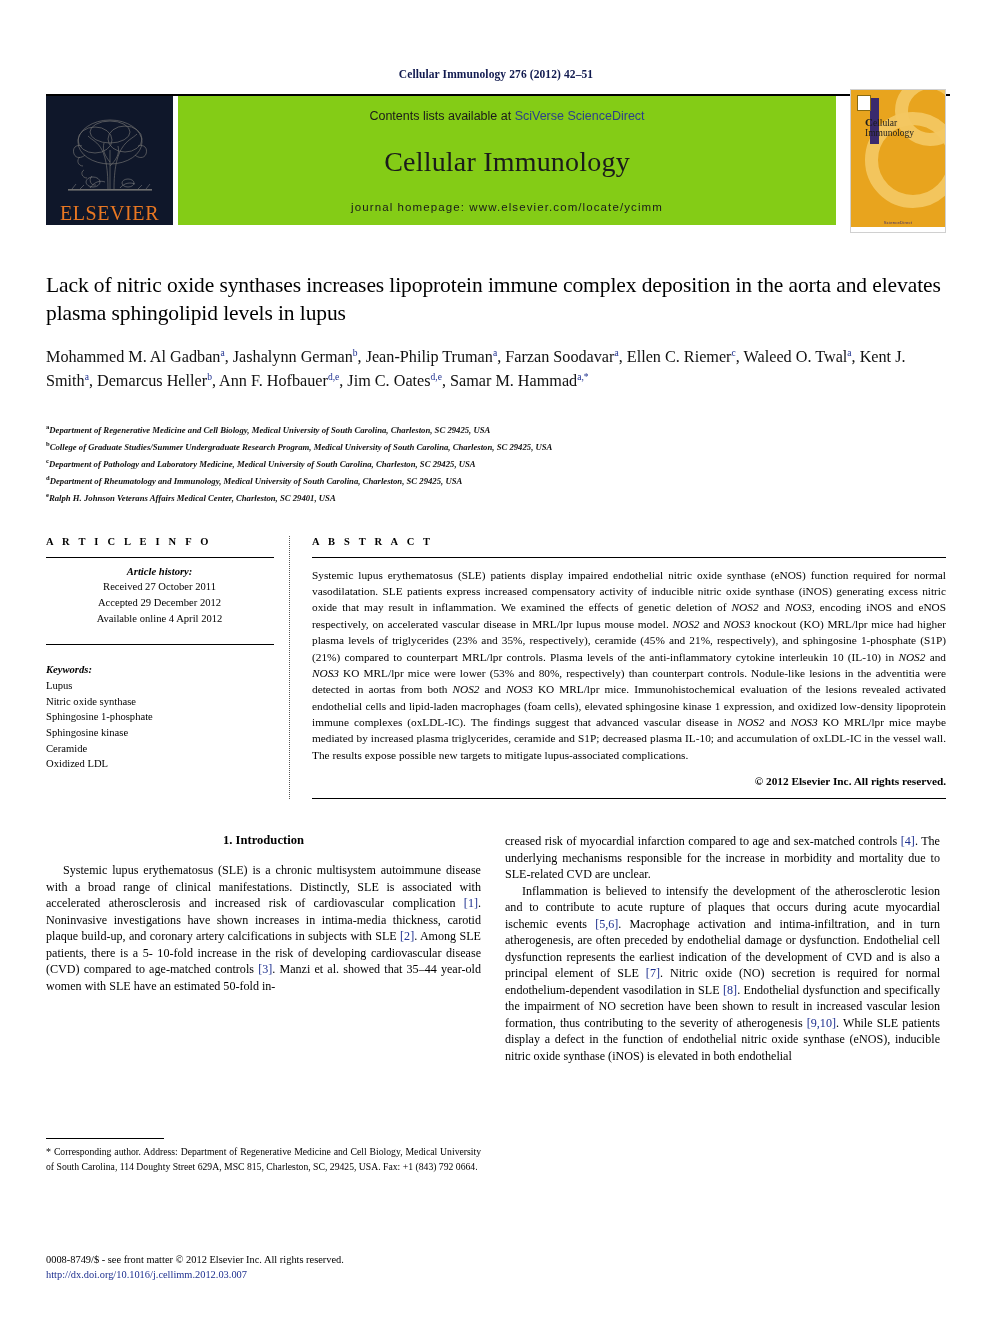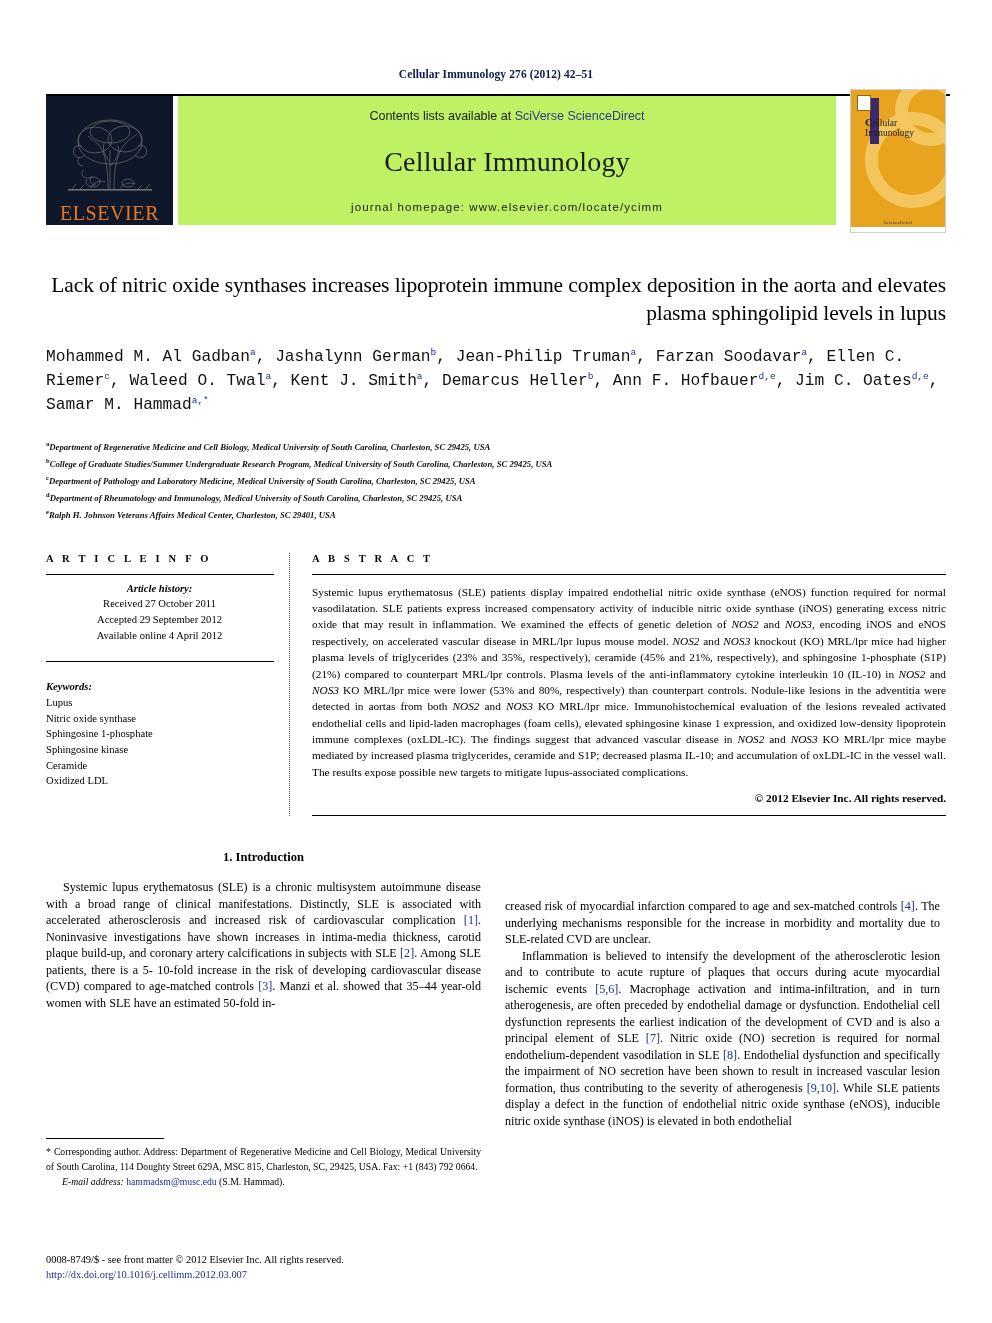--- a/index.html
+++ b/index.html
@@ -48,21 +48,21 @@
     font-family: "Liberation Serif", serif;
     font-size: 20px;
     letter-spacing: 0.6px;
     color: #E87722;
     font-weight: 400;
     line-height: 1;
     margin-top: 1px;
   }
   .mast-center {
     flex: 1 1 auto;
-    background: #bef264;
+    background: #84cc16;
     display: flex;
     flex-direction: column;
     align-items: center;
     justify-content: space-between;
     padding: 13px 10px 12px 10px;
     margin-left: 5px;
   }
   .contents-line {
     font-family: "Liberation Sans", sans-serif;
     font-size: 12.5px;
@@ -134,28 +134,27 @@
   
   .titleblock { margin: 46px 46px 0 46px; }
   h1.paper-title {
     font-family: "Liberation Serif", serif;
     font-size: 21.5px;
     font-weight: 400;
     line-height: 1.32;
     margin: 0 0 18px 0;
     color: #000;
     letter-spacing: -0.1px;
-    text-align: right;
   }
   .authors {
-    font-family: Liberation Mono, monospace;
+    font-family: Liberation Serif, serif;
     font-size: 16.2px;
     line-height: 1.47;
     color: #111;
-    margin-bottom: 20px;
+    margin-bottom: 28px;
   }
   .authors sup { font-size: 9.5px; color: #1d2f8f; vertical-align: super; }
   .affils {
     font-family: "Liberation Serif", serif;
     font-style: italic;
     font-size: 8.7px;
     line-height: 1.72;
     color: #111;
     font-weight: 600;
   }
@@ -232,21 +231,21 @@
     text-align: center;
   }
   p.bodytext {
     font-size: 12.1px;
     line-height: 1.365;
     text-align: justify;
     margin: 0;
     text-indent: 17px;
     hyphens: none;
   }
-  p.bodytext.cont { text-indent: 0; margin-top: 48px; }
+  p.bodytext.cont { text-indent: 0; }
   .ref { color: #1d2f8f; }
 
   
   .footnote {
     position: absolute;
     left: 46px;
     top: 1138px;
     width: 435px;
   }
   .fn-rule { border-top: 1.1px solid #000; width: 118px; margin-bottom: 5px; }
@@ -341,21 +340,21 @@
   </div>
 
   <div class="infoabs">
 
     <div class="col-info">
       <div class="sec-head">A R T I C L E   I N F O</div>
       <div class="rule info-rule"></div>
       <div class="history">
         <div class="lbl">Article history:</div>
         <div>Received 27 October 2011</div>
-        <div>Accepted 29 September 2012</div>
+        <div>Accepted 29 December 2012</div>
         <div>Available online 4 April 2012</div>
       </div>
       <div class="rule kw-rule"></div>
       <div class="keywords">
         <div class="lbl">Keywords:</div>
         <div>Lupus</div>
         <div>Nitric oxide synthase</div>
         <div>Sphingosine 1-phosphate</div>
         <div>Sphingosine kinase</div>
         <div>Ceramide</div>
@@ -379,25 +378,20 @@
     </div>
     <div class="bcol">
       <p class="bodytext cont">creased risk of myocardial infarction compared to age and sex-matched controls <span class="ref">[4]</span>. The underlying mechanisms responsible for the increase in morbidity and mortality due to SLE-related CVD are unclear.</p>
       <p class="bodytext">Inflammation is believed to intensify the development of the atherosclerotic lesion and to contribute to acute rupture of plaques that occurs during acute myocardial ischemic events <span class="ref">[5,6]</span>. Macrophage activation and intima-infiltration, and in turn atherogenesis, are often preceded by endothelial damage or dysfunction. Endothelial cell dysfunction represents the earliest indication of the development of CVD and is also a principal element of SLE <span class="ref">[7]</span>. Nitric oxide (NO) secretion is required for normal endothelium-dependent vasodilation in SLE <span class="ref">[8]</span>. Endothelial dysfunction and specifically the impairment of NO secretion have been shown to result in increased vascular lesion formation, thus contributing to the severity of atherogenesis <span class="ref">[9,10]</span>. While SLE patients display a defect in the function of endothelial nitric oxide synthase (eNOS), inducible nitric oxide synthase (iNOS) is elevated in both endothelial</p>
     </div>
   </div>
 
   <div class="footnote">
     <div class="fn-rule"></div>
     <div class="fn-text"><span class="star">*</span> Corresponding author. Address: Department of Regenerative Medicine and Cell Biology, Medical University of South Carolina, 114 Doughty Street 629A, MSC 815, Charleston, SC, 29425, USA. Fax: +1 (843) 792 0664.</div>
-    <div class="fn-email">
-      <i>E-mail address:</i>
-      <a class="link" href="#">hammadsm@musc.edu</a>
-      <span>(S.M. Hammad).</span>
-    </div>
   </div>
 
   <div class="issn">
     <div>0008-8749/$ - see front matter © 2012 Elsevier Inc. All rights reserved.</div>
     <div class="doi">http://dx.doi.org/10.1016/j.cellimm.2012.03.007</div>
   </div>
 
 </div>
 
 </body></html>

